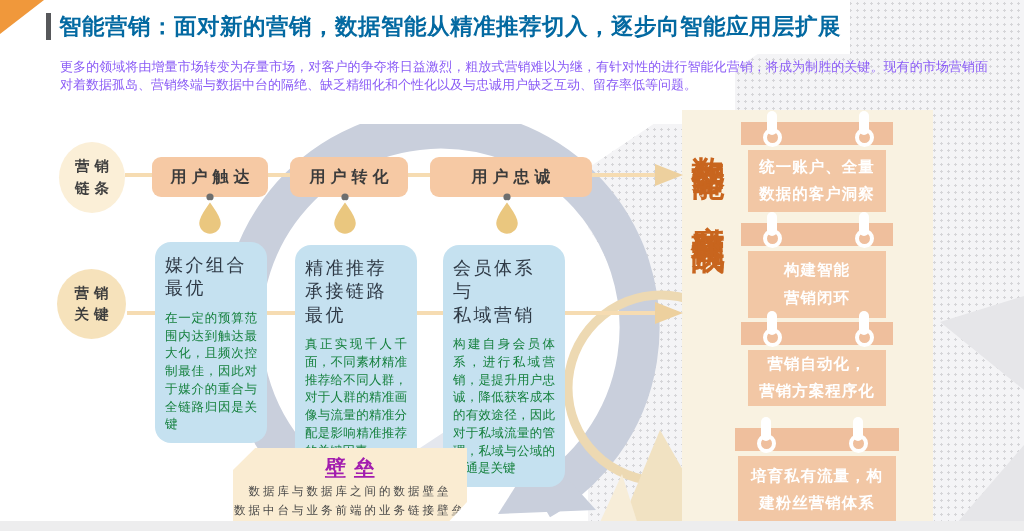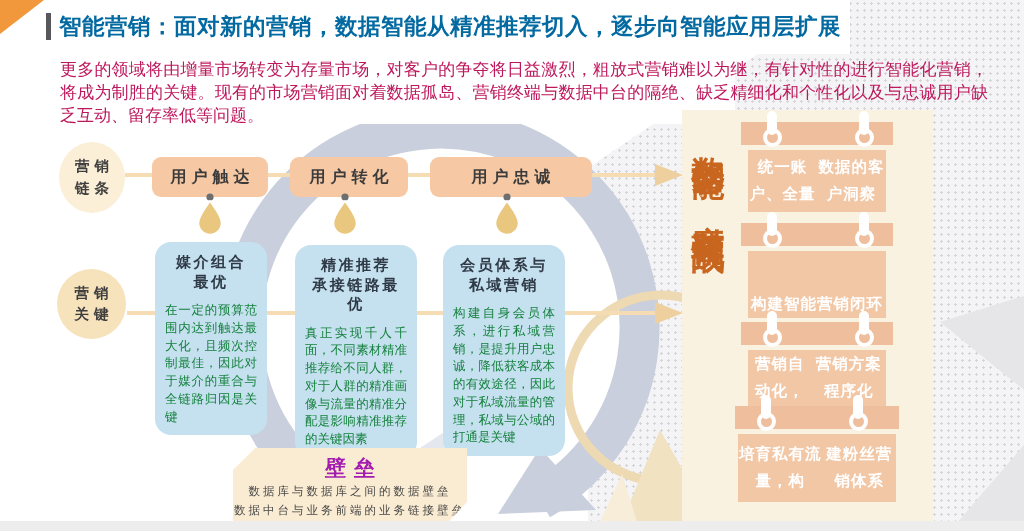--- a/index.html
+++ b/index.html
@@ -17,22 +17,22 @@
   .decor-svg{position:absolute;top:0;left:0;z-index:1;}
 
   
   .corner-tri{position:absolute;top:0;left:0;width:0;height:0;
       border-top:34px solid #F0983B;border-right:44px solid transparent;z-index:5;}
   .hdr-white-1{position:absolute;top:0;left:0;width:850px;height:54px;background:#fff;z-index:2;}
   .hdr-white-2{position:absolute;top:54px;left:0;width:735px;height:70px;background:#fff;z-index:2;}
   .title-bar{position:absolute;left:46px;top:13px;width:5px;height:27px;background:#57585B;z-index:5;}
   .page-title{position:absolute;left:59px;top:11px;font-size:22.5px;font-weight:bold;
       color:#0369a1;letter-spacing:0.5px;white-space:nowrap;z-index:5;}
-  .intro{position:absolute;left:60px;top:58px;width:928px;font-size:17px;line-height:1.36;
-      color:#be185d;z-index:5;text-align:justify;}
+  .intro{position:absolute;left:60px;top:58px;width:928px;font-size:13px;line-height:1.36;
+      color:#8b5cf6;z-index:5;text-align:justify;}
 
   
   .hline{position:absolute;height:4px;background:#F6DCB2;z-index:3;}
   .arrowhead{position:absolute;width:0;height:0;border-top:11px solid transparent;
       border-bottom:11px solid transparent;border-left:28px solid #EDD09E;z-index:3;}
 
   
   .bubble{position:absolute;border-radius:50%;display:flex;flex-direction:column;
       align-items:center;justify-content:center;z-index:4;
       font-weight:bold;font-size:14.5px;color:#3E3E3E;letter-spacing:5px;line-height:1.45;}
@@ -43,21 +43,21 @@
   
   .step{position:absolute;top:157px;height:40px;border-radius:9px;background:#F6C9A4;
       display:flex;align-items:center;justify-content:center;z-index:4;
       font-size:16px;font-weight:bold;color:#3B3B3B;letter-spacing:5px;text-indent:5px;}
 
   .droplet{position:absolute;z-index:4;}
 
   
   .kp{position:absolute;background:#C5E1F0;border-radius:16px;z-index:4;
       padding:11px 10px 10px 10px;box-sizing:border-box;}
-  .kp-title{font-size:15px;font-weight:bold;color:#2F3A46;text-align:center;
+  .kp-title{font-size:18px;font-weight:normal;color:#2F3A46;text-align:left;
       letter-spacing:2.5px;line-height:1.3;}
   .kp-title span{display:block;}
   .kp-body{margin-top:9px;font-size:12.5px;line-height:1.42;color:#15803d;text-align:justify;}
 
   
   .barrier{position:absolute;left:233px;top:448px;width:234px;height:73px;background:#FAECD2;
       clip-path:polygon(9.5% 0,100% 0,100% 74%,92.5% 100%,0 100%,0 30%);
       z-index:4;text-align:center;box-sizing:border-box;padding-top:6px;}
   .barrier-title{font-size:21px;font-weight:bold;color:#a21caf;letter-spacing:8px;text-indent:8px;}
   .barrier-line{font-size:11.5px;color:#474747;letter-spacing:3px;line-height:1.65;}
@@ -67,21 +67,21 @@
   .v-title{position:absolute;left:6px;top:21px;writing-mode:vertical-rl;text-orientation:upright;
       font-size:33px;font-weight:bold;color:#C8651E;letter-spacing:3px;line-height:40px;}
   .v-title .seg2{margin-top:14px;}
   .unit{position:absolute;left:59px;width:152px;}
   .unit-tab{position:relative;height:23px;background:#EFBF9D;}
   .pin{position:absolute;top:-11px;width:10px;height:24px;background:#fff;border-radius:5px;}
   .pin::after{content:"";position:absolute;top:17px;left:-4.5px;width:11px;height:11px;
       border:4px solid #fff;border-radius:50%;background:transparent;}
   .pin-a{left:26px;}
   .pin-b{left:118px;}
-  .unit-box{margin:5px 7px 0 7px;background:#F2C7A5;display:flex;flex-direction:row;
+  .unit-box{margin:5px 7px 0 7px;background:#F2C7A5;display:flex;flex-direction:column;
       align-items:center;justify-content:center;color:#fff;font-weight:bold;
       font-size:15.5px;line-height:1.75;letter-spacing:1px;text-align:center;}
   .unit4{left:53px;width:164px;}
   .unit4 .unit-box{margin:5px 3px 0 3px;}
 
   .bottom-strip{position:absolute;left:0;top:521px;width:1024px;height:10px;background:#EDEDEE;z-index:6;}
 </style>
 </head>
 <body>
 
@@ -183,38 +183,38 @@
         <span>统一账户、全量</span>
         <span>数据的客户洞察</span>
       </div>
     </div>
 
     <div class="unit" style="top:113px;">
       <div class="unit-tab">
         <div class="pin pin-a"></div>
         <div class="pin pin-b"></div>
       </div>
-      <div class="unit-box" style="height:67px;align-items:flex-end;">
+      <div class="unit-box" style="height:67px;">
         <span>构建智能</span>
         <span>营销闭环</span>
       </div>
     </div>
 
     <div class="unit" style="top:212px;">
       <div class="unit-tab">
         <div class="pin pin-a"></div>
         <div class="pin pin-b"></div>
       </div>
       <div class="unit-box" style="height:56px;">
         <span>营销自动化，</span>
         <span>营销方案程序化</span>
       </div>
     </div>
 
-    <div class="unit unit4" style="top:296px;">
+    <div class="unit unit4" style="top:318px;">
       <div class="unit-tab">
         <div class="pin pin-a"></div>
         <div class="pin pin-b"></div>
       </div>
       <div class="unit-box" style="height:68px;">
         <span>培育私有流量，构</span>
         <span>建粉丝营销体系</span>
       </div>
     </div>
   </div>

